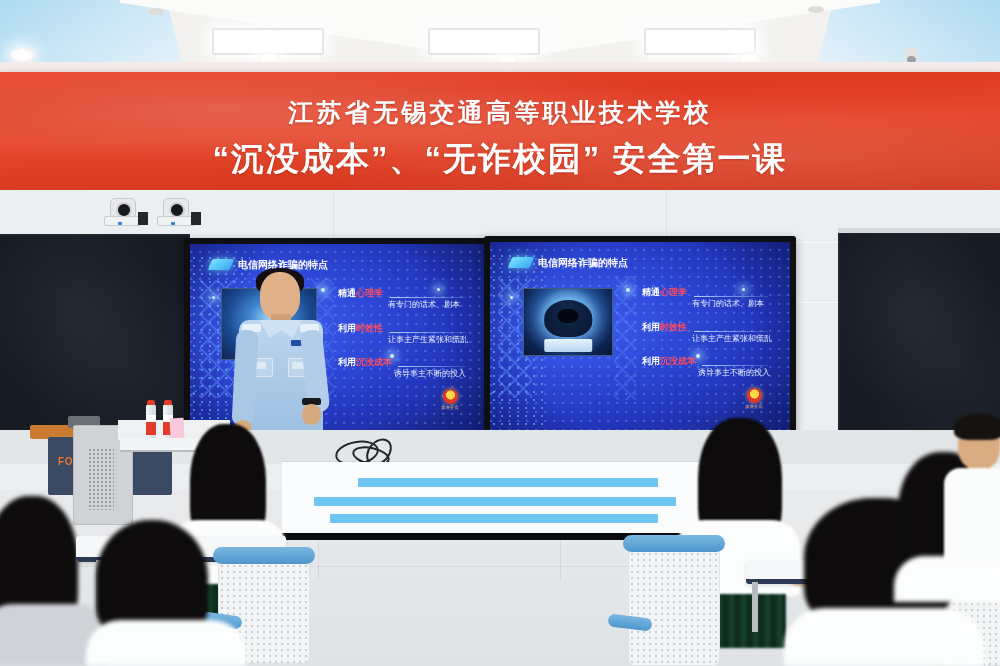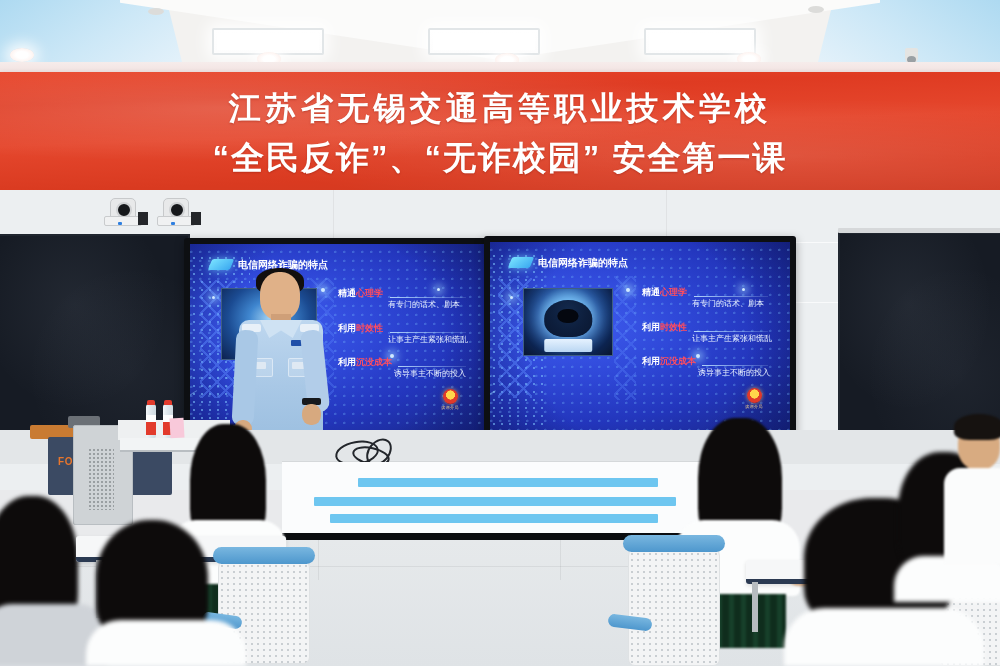--- a/index.html
+++ b/index.html
@@ -31,21 +31,21 @@
   
   #upperwall{left:0;top:78px;width:1000px;height:120px;background:#f0efed;}
   #banner{left:0;top:72px;width:1000px;height:120px;
      background:linear-gradient(178deg,#e8452a 0%,#df3b22 22%,#e5472d 48%,#d93a20 78%,#cf3a22 100%);
      box-shadow:0 2px 6px rgba(0,0,0,.18);overflow:hidden;}
   #banner::before{content:"";position:absolute;left:0;top:0;width:100%;height:100%;
      background:radial-gradient(ellipse at 22% 30%,rgba(255,255,255,.18),rgba(255,255,255,0) 45%),
                 radial-gradient(ellipse at 78% 70%,rgba(255,255,255,.12),rgba(255,255,255,0) 48%);}
   .banner-line{position:relative;text-align:center;color:#fff;font-weight:bold;
      text-shadow:0 1px 2px rgba(120,20,10,.35);letter-spacing:.10em;white-space:nowrap;}
-  #banner-l1{font-size:32px;line-height:1;margin-top:20px;letter-spacing:.13em;}
+  #banner-l1{font-size:25px;line-height:1;margin-top:28px;letter-spacing:.13em;}
   #banner-l2{font-size:33px;line-height:1;margin-top:17px;letter-spacing:.06em;}
 
   
   #backwall{left:0;top:190px;width:1000px;height:300px;background:#eceff1;}
   .wall-tile-line{position:absolute;left:0;right:0;height:1px;background:rgba(255,255,255,.7);}
   .wall-vline{position:absolute;top:0;bottom:0;width:1px;background:rgba(0,0,0,.05);}
 
   
   .chalkboard{position:absolute;background:#161b24;border:2px solid #20262f;overflow:hidden;}
   .chalkboard::after{content:"";position:absolute;inset:0;
@@ -201,21 +201,21 @@
     <div class="smoke-det" style="left:148px;top:8px;"></div>
     <div class="smoke-det" style="left:808px;top:6px;"></div>
     <div class="cam-dome" style="left:905px;top:48px;"></div>
     <div class="ceil-band"></div>
   </div>
 
   <div id="upperwall" class="abs"></div>
 
   <div id="banner" class="abs">
     <div id="banner-l1" class="banner-line">江苏省无锡交通高等职业技术学校</div>
-    <div id="banner-l2" class="banner-line">“全民反诈”、“无诈校园” 安全第一课</div>
+    <div id="banner-l2" class="banner-line">“沉没成本”、“无诈校园” 安全第一课</div>
   </div>
 
   <div id="backwall" class="abs">
     <div class="wall-tile-line" style="top:52px;"></div>
     <div class="wall-tile-line" style="top:112px;"></div>
     <div class="wall-vline" style="left:333px;"></div>
     <div class="wall-vline" style="left:666px;"></div>
   </div>
 
   <div class="chalkboard abs" style="left:-4px;top:234px;width:190px;height:196px;"></div>

